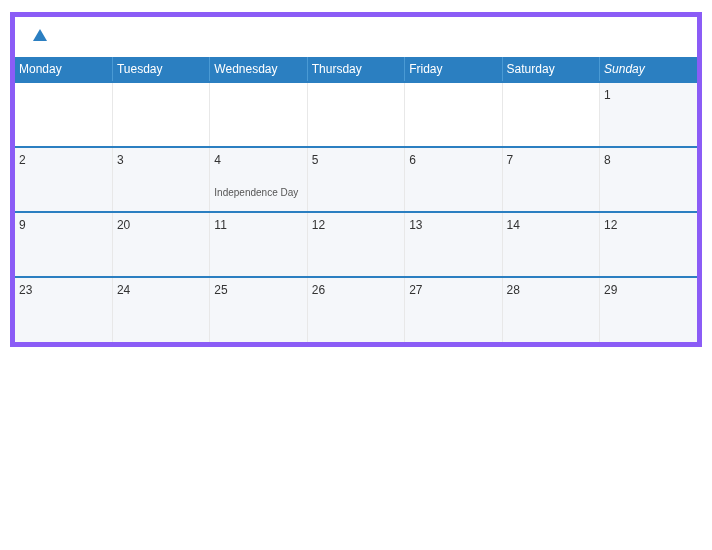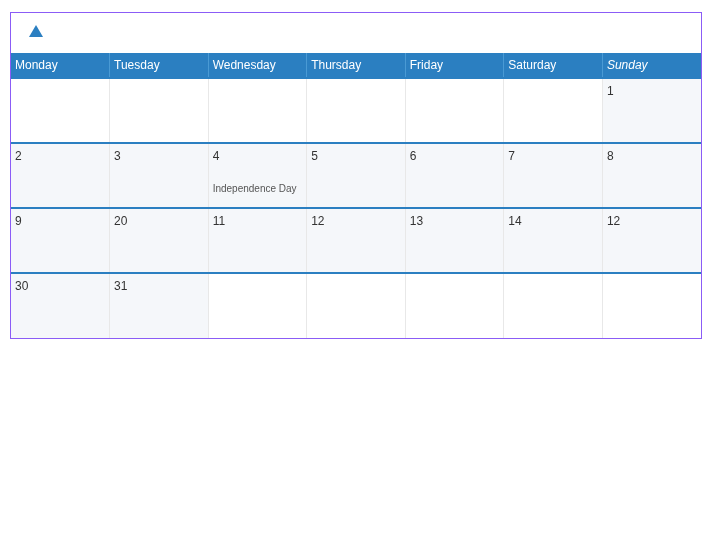--- a/index.html
+++ b/index.html
@@ -10,21 +10,21 @@
       font-family: Arial, sans-serif;
       display: flex;
       flex-direction: column;
       align-items: center;
       justify-content: flex-start;
       overflow: hidden;
     }
     .calendar-wrapper {
       width: 692px;
       margin: 12px auto;
-      border: 1px solid #8b5cf6;
+      border: 5px solid #8b5cf6;
       background: #fff;
     }
     .header {
       display: flex;
       align-items: center;
       justify-content: space-between;
       padding: 10px 14px 8px 14px;
       background: #fff;
     }
     .logo {
@@ -207,26 +207,36 @@
           </td>
           <td>
             <span class="day-num">14</span>
           </td>
           <td>
             <span class="day-num">12</span>
           </td>
         </tr>
         <tr>
           <td>
-            <span class="day-num">30</span>
-          </td>
-          <td>
-            <span class="day-num">31</span>
-          </td>
-          <td class="empty-cell"></td>
-          <td class="empty-cell"></td>
-          <td class="empty-cell"></td>
-          <td class="empty-cell"></td>
-          <td class="empty-cell"></td>
+            <span class="day-num">23</span>
+          </td>
+          <td>
+            <span class="day-num">24</span>
+          </td>
+          <td>
+            <span class="day-num">25</span>
+          </td>
+          <td>
+            <span class="day-num">26</span>
+          </td>
+          <td>
+            <span class="day-num">27</span>
+          </td>
+          <td>
+            <span class="day-num">28</span>
+          </td>
+          <td>
+            <span class="day-num">29</span>
+          </td>
         </tr>
       </tbody>
   </table>
 </div>
 
 </body></html>

